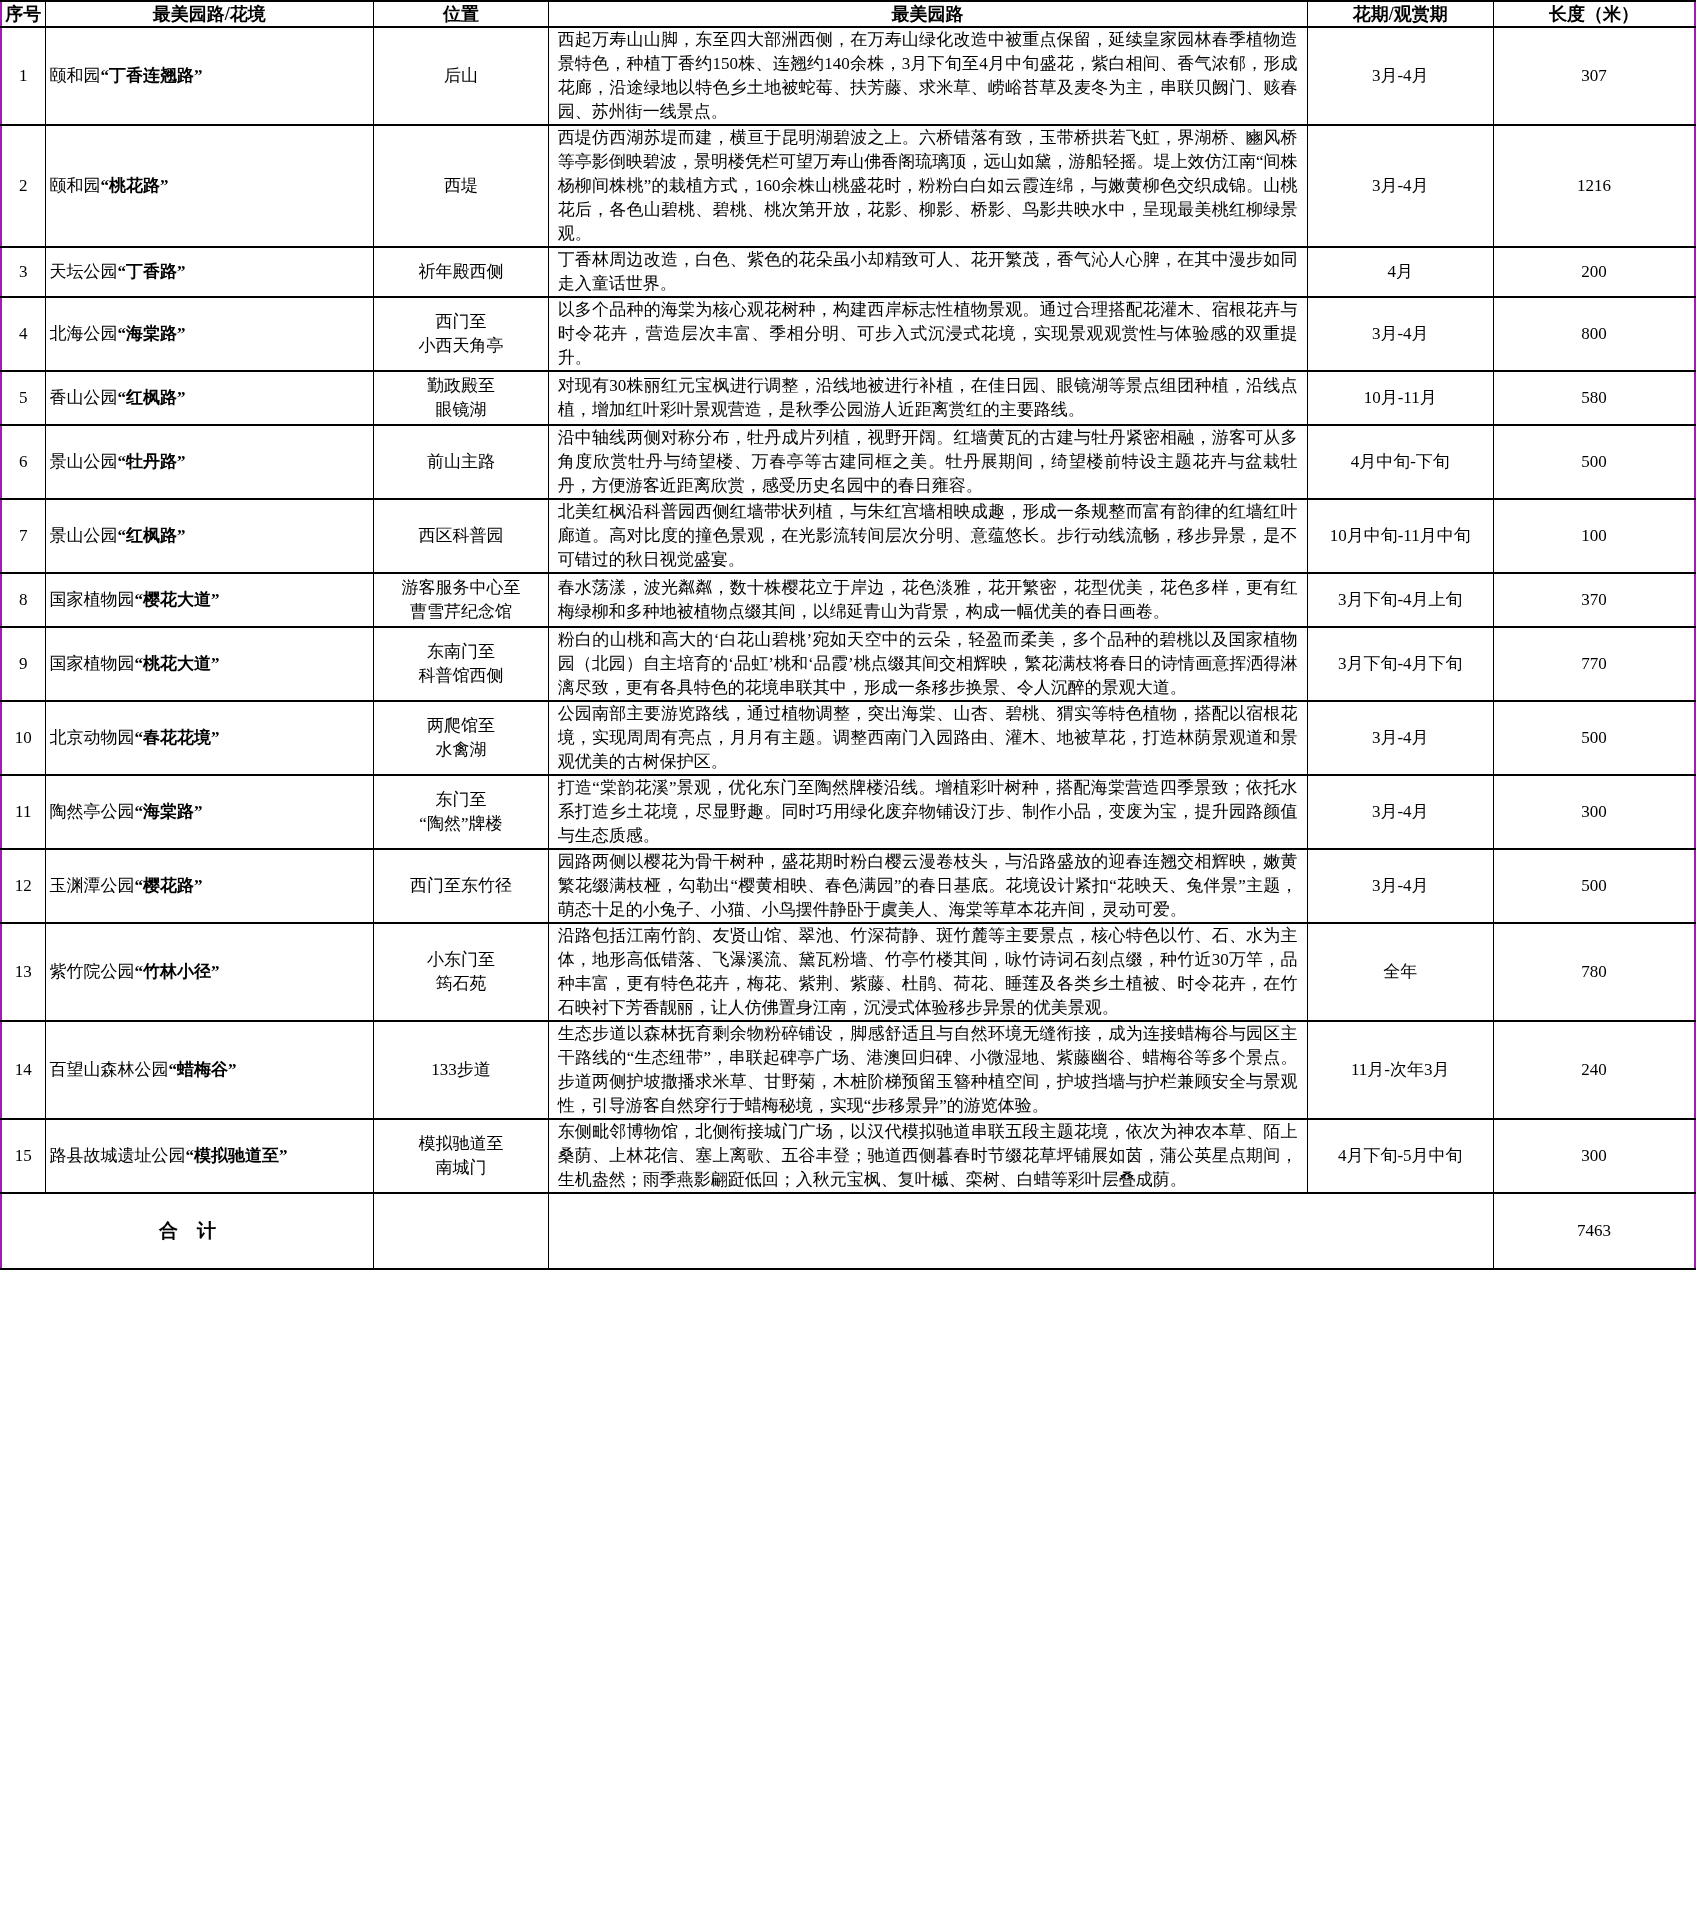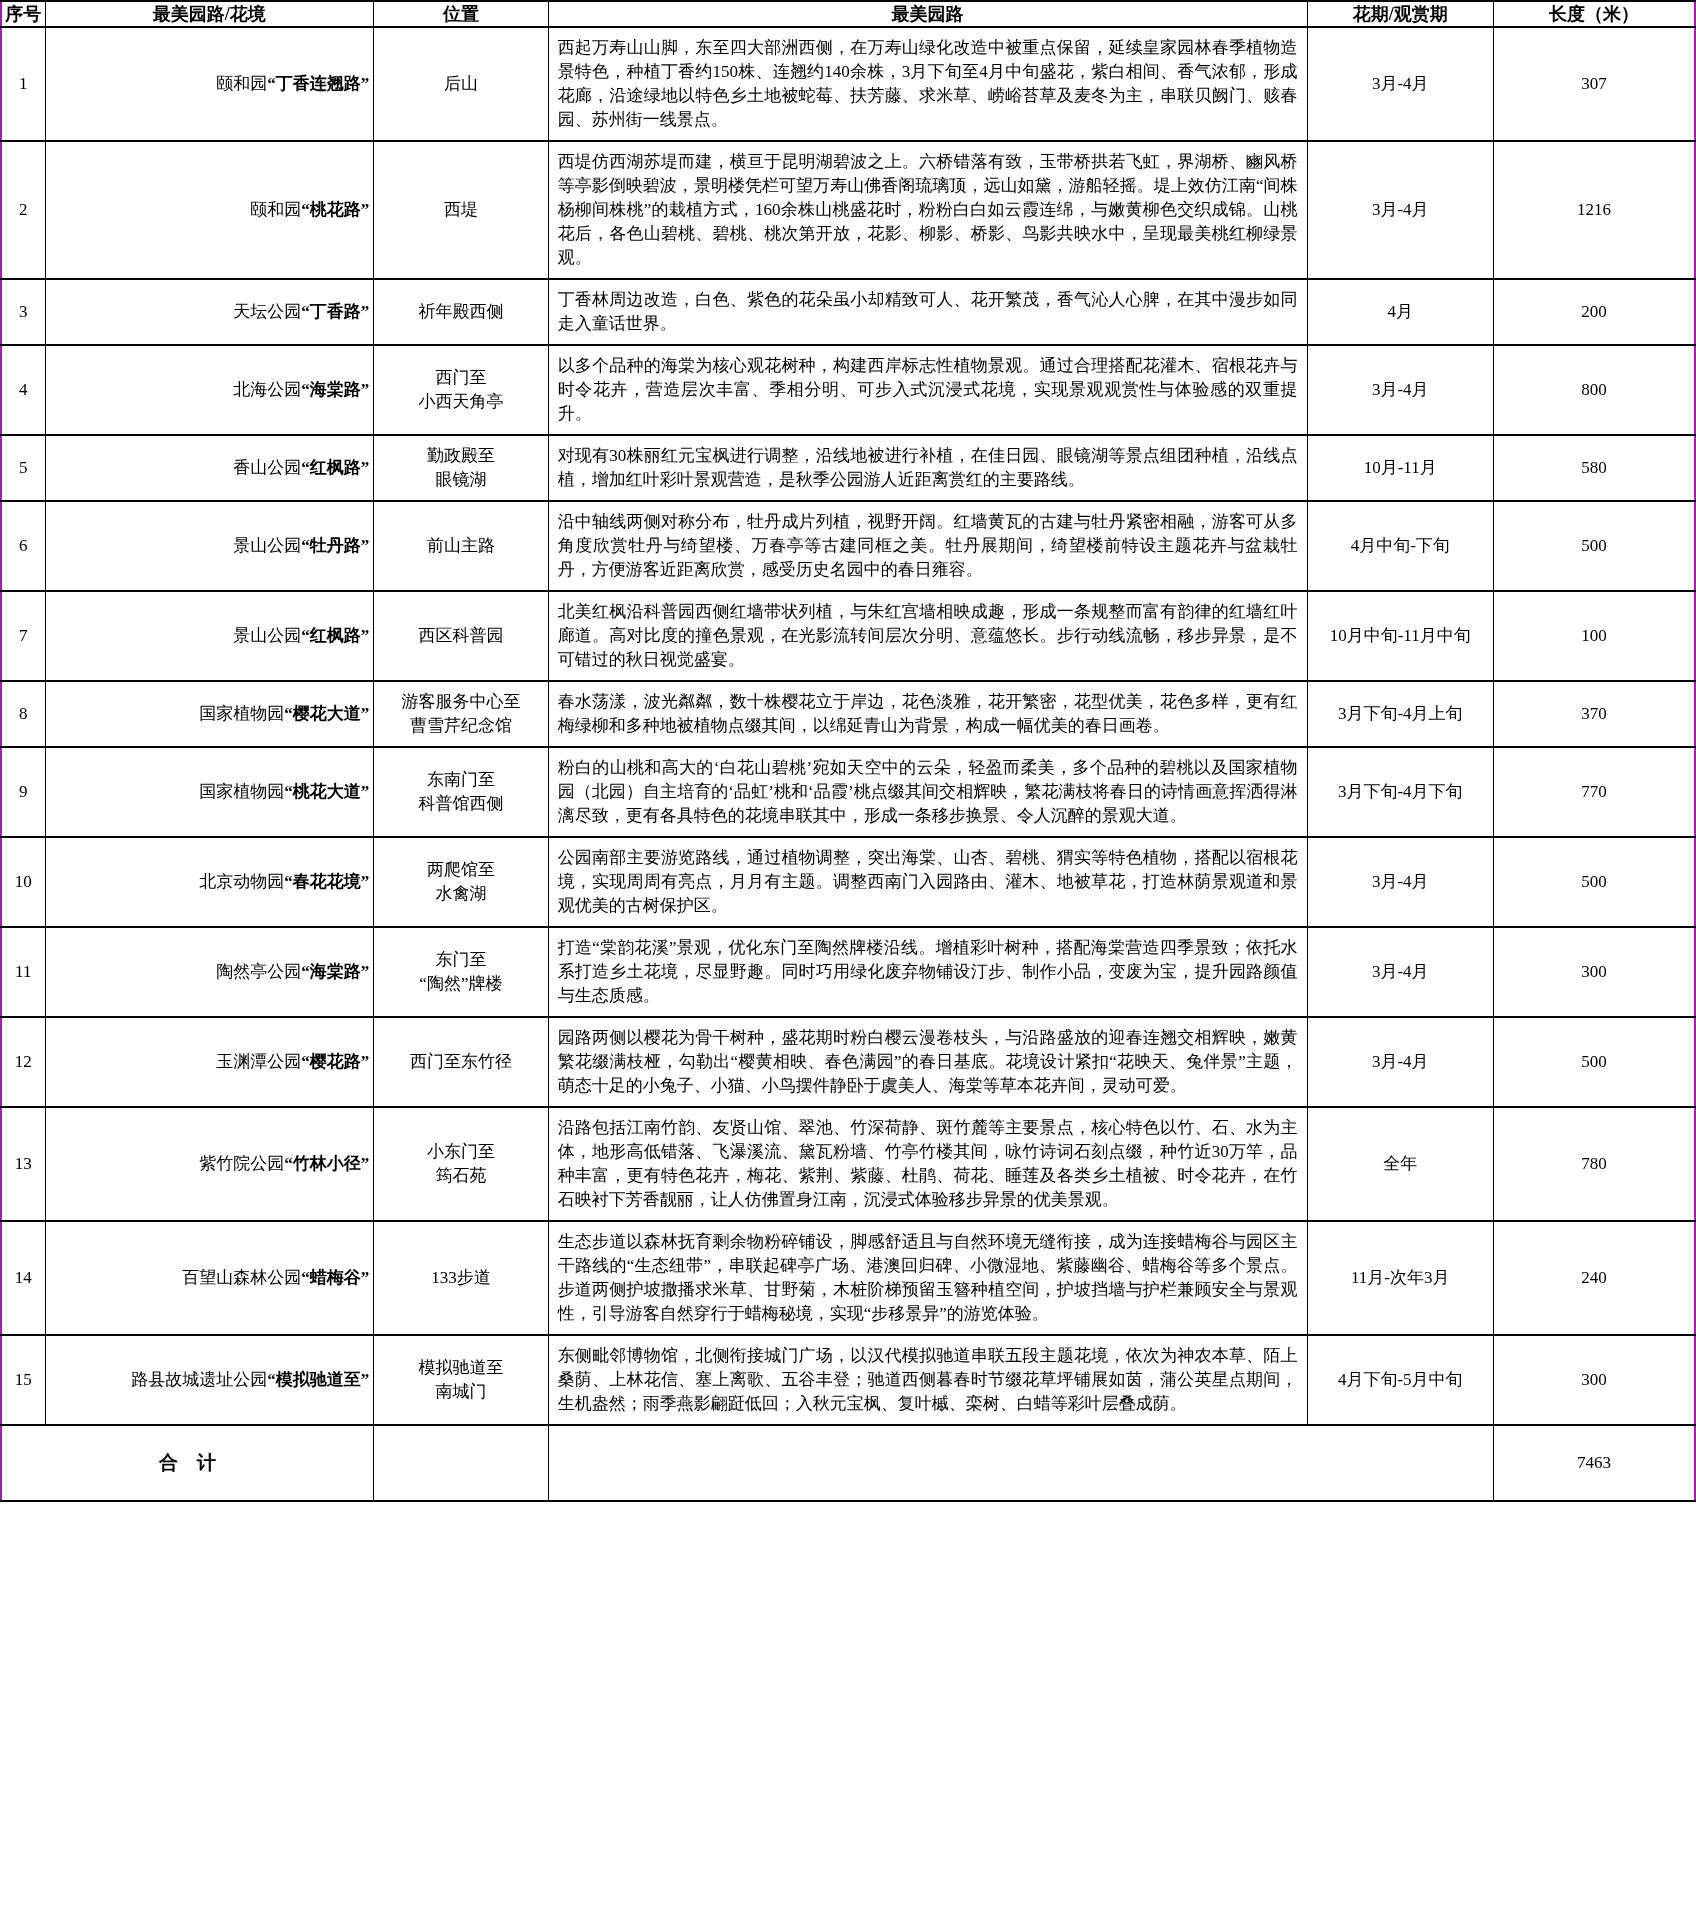--- a/index.html
+++ b/index.html
@@ -39,24 +39,24 @@
   th {
     font-weight:bold;
     text-align:center;
     font-size:18px;
     line-height:22px;
     padding:1px 2px;
   }
   td.center { text-align:center; }
   td.theme {
     text-align:justify;
-    padding:8px 9px;
+    padding:0 9px;
   }
   td.loc { white-space:pre-line; text-align:center; }
-  td.road-cell { text-align:right; }
+  td.road-cell { text-align:left; }
   td.road-cell b { font-weight:bold; }
   td.len, td.period { text-align:center;margin-top:20px; }
   tfoot td.total-label {
     text-align:center;
     font-weight:bold;
     font-size:19px;
     white-space:pre;
     padding:20px 2px;
   }
   tfoot td { height:34px; }

